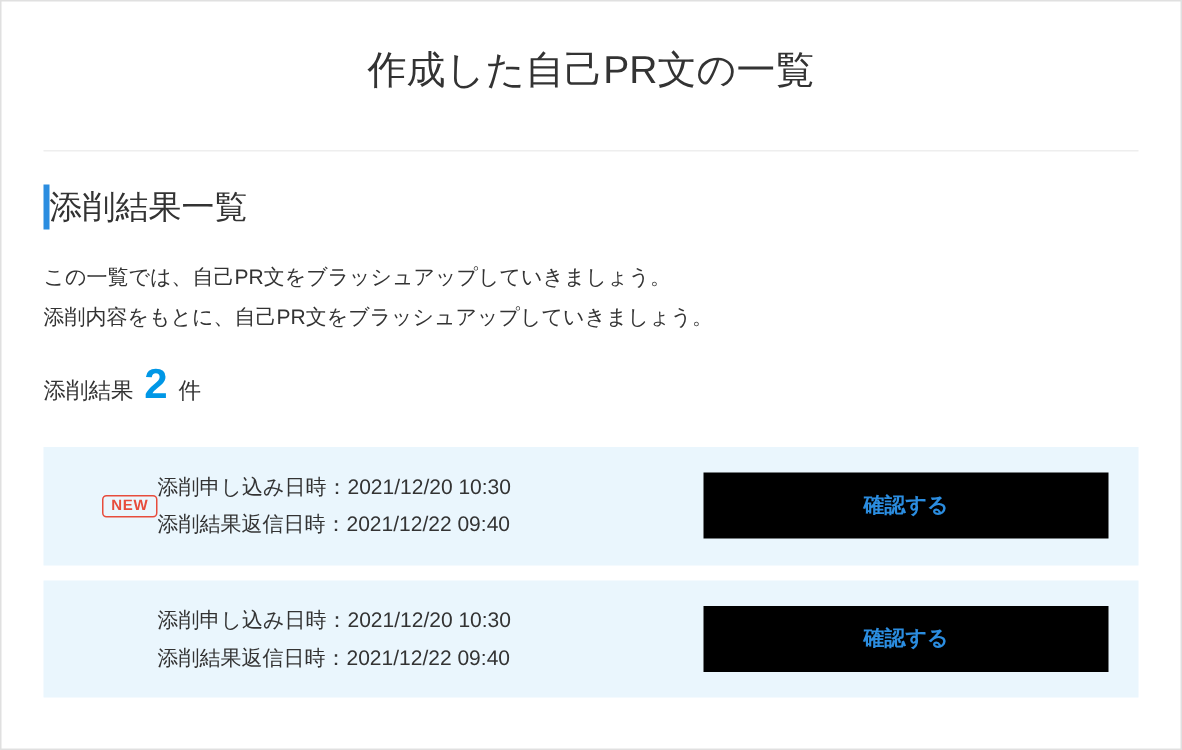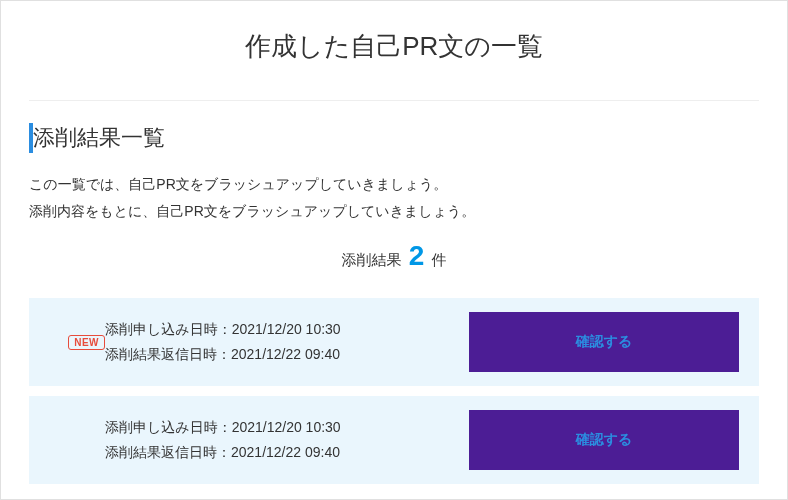--- a/index.html
+++ b/index.html
@@ -41,21 +41,20 @@
     border-left: 4px solid #2b8de0;
     margin-bottom: 18px;
   }
   .section-desc {
     font-size: 14px;
     line-height: 1.9;
     color: #333;
     margin-bottom: 16px;
   }
   .count-line {
-    text-align: center;
     font-size: 15px;
     color: #333;
     margin-bottom: 26px;
   }
   .count-num {
     font-size: 28px;
     font-weight: 700;
     color: #0097e6;
     margin: 0 3px;
   }
@@ -86,27 +85,27 @@
     font-size: 14px;
     line-height: 1.8;
     color: #333;
   }
   .btn-col {
     width: 280px;
     display: flex;
     justify-content: flex-end;
   }
   .btn {
-    background: #4c1d95;
+    background: #000000;
     color: #2b8de0;
     border: none;
     font-size: 14px;
     font-weight: 600;
     width: 270px;
-    height: 60px;
+    height: 44px;
     cursor: pointer;
     display: flex;
     align-items: center;
     justify-content: center;
   }
 </style>
 </head>
 <body>
 
 <div class="hdr">

